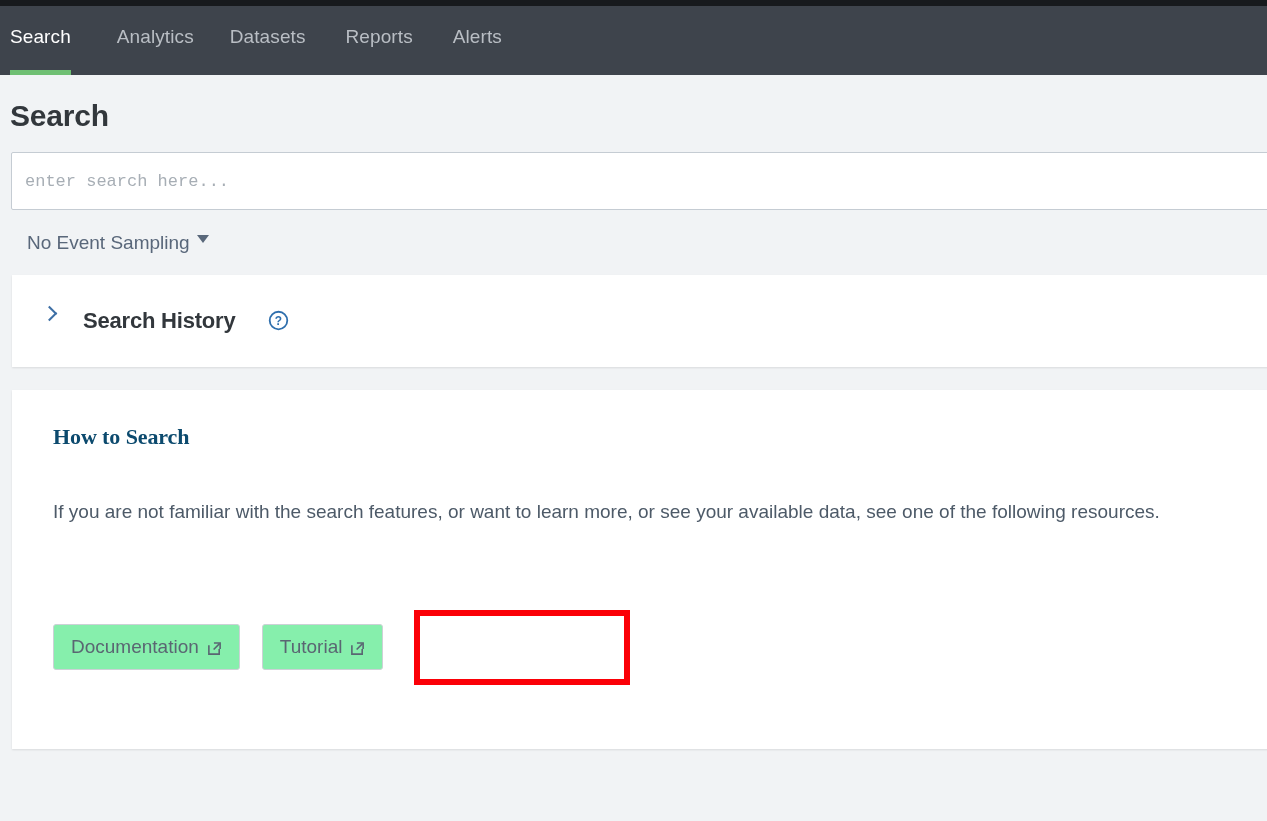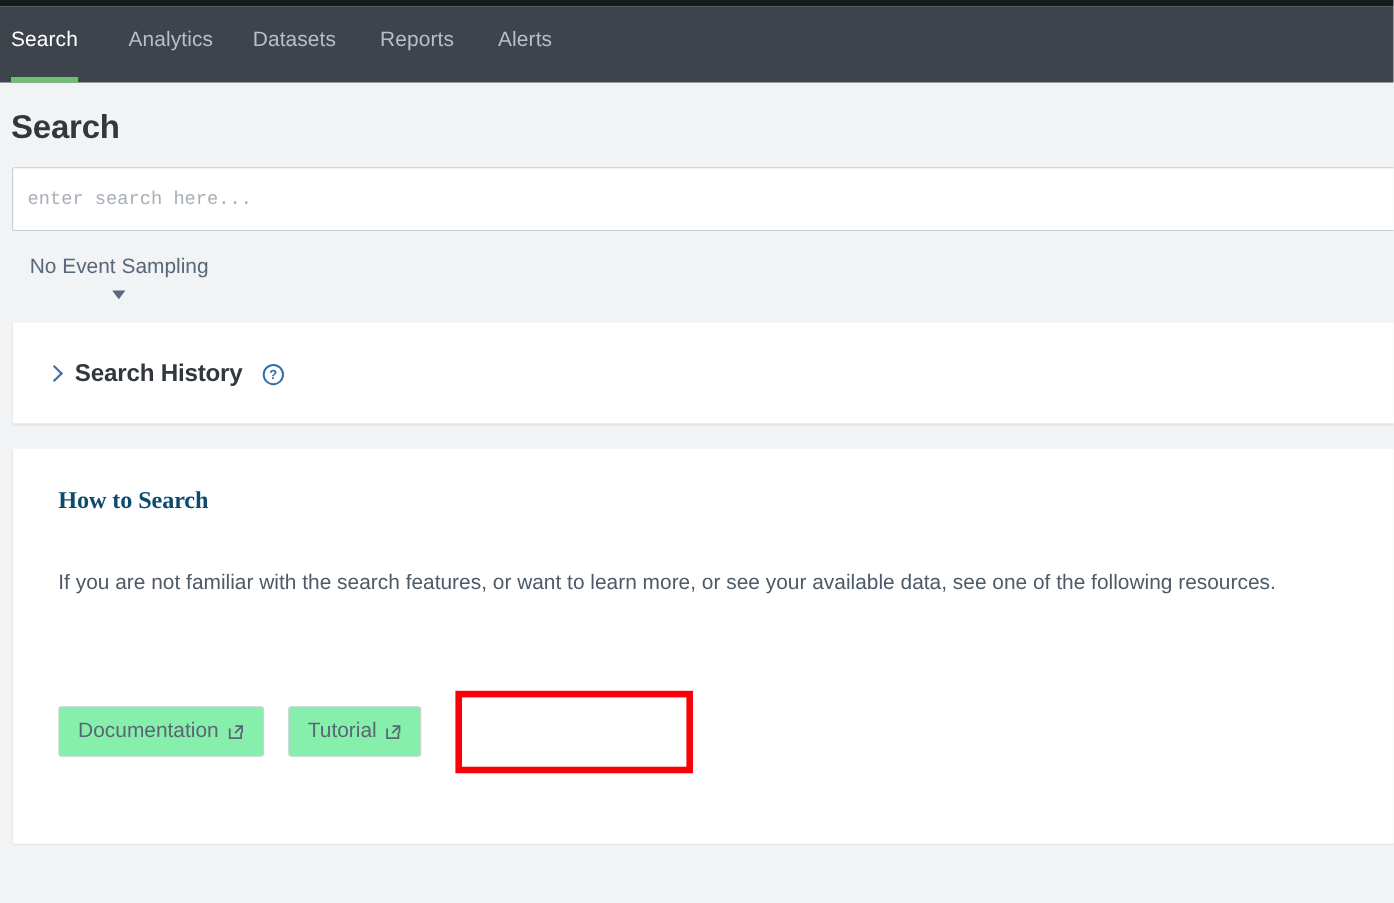--- a/index.html
+++ b/index.html
@@ -98,24 +98,23 @@
     padding: 22px 0 0 27px;
   }
   .sampling-btn {
     background: none;
     border: none;
     color: #59677a;
     font-family: "Liberation Sans", sans-serif;
     font-size: 19px;
     cursor: pointer;
     display: inline-flex;
-    align-items: center;
+    align-items: flex-start;
     gap: 7px;
     padding: 0;
-    flex-direction: column;
   }
   .caret-down {
     width: 0; height: 0;
     border-left: 6px solid transparent;
     border-right: 6px solid transparent;
     border-top: 8px solid #59677a;
     display: inline-block;
     margin-top: 3px;
   }
 
@@ -128,22 +127,22 @@
   }
   .card-history {
     margin-top: 21px;
     height: 92px;
     display: flex;
     align-items: center;
     padding-left: 30px;
   }
   .history-toggle {
     display: flex;
-    align-items: center;
-    gap: 13px;
+    align-items: flex-start;
+    gap: 28px;
     cursor: pointer;
   }
   .chevron-right {
     width: 11px;
     height: 11px;
     border-top: 2.4px solid #3d6fa5;
     border-right: 2.4px solid #3d6fa5;
     transform: rotate(45deg);
     display: inline-block;
     margin-left: 2px;

